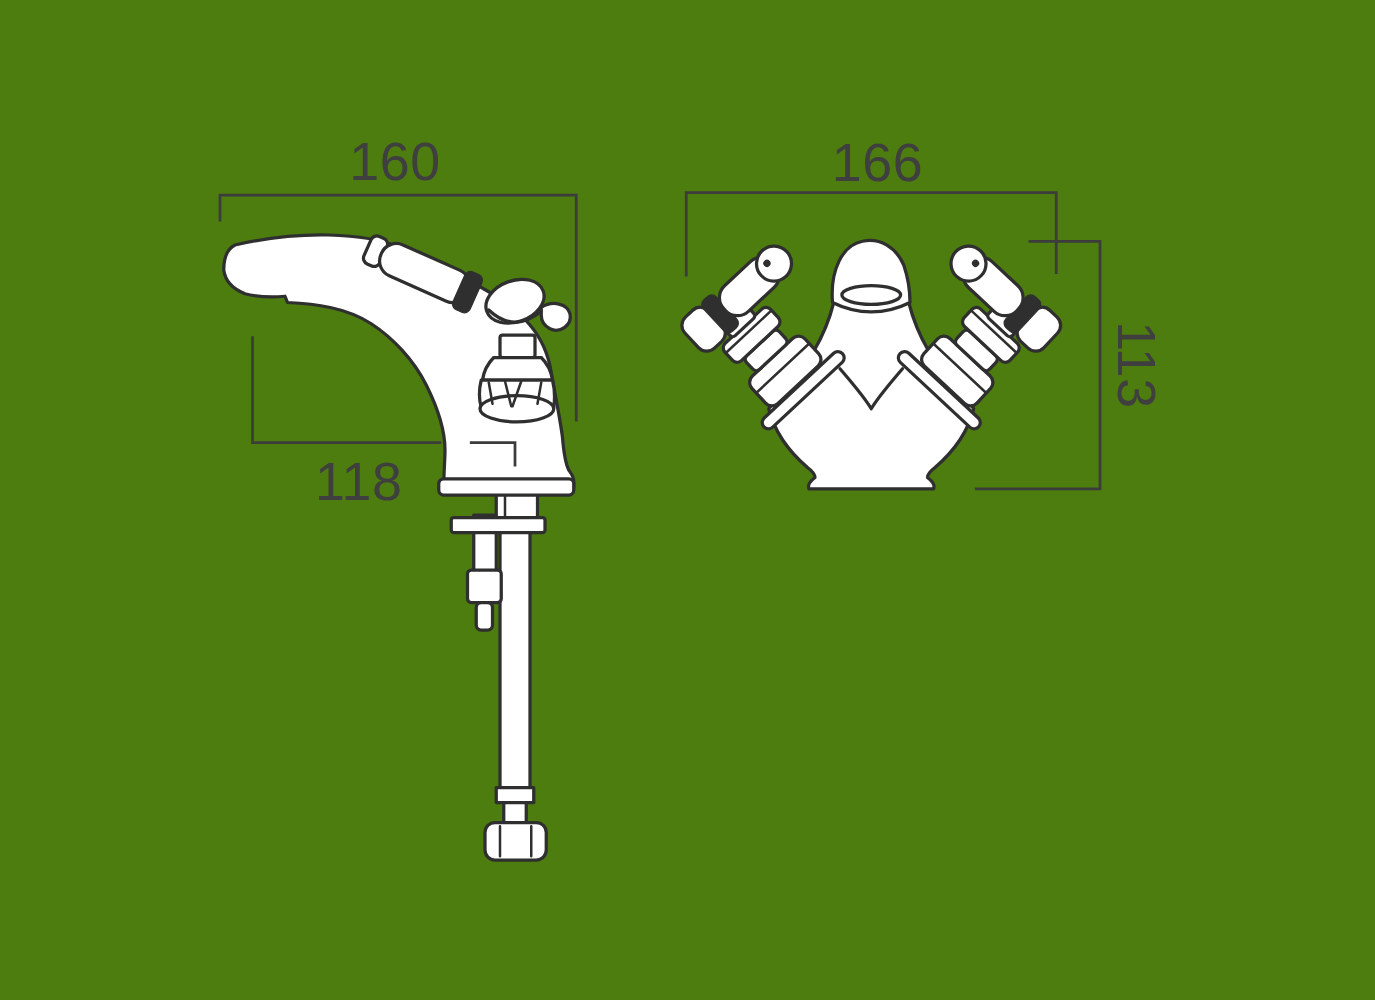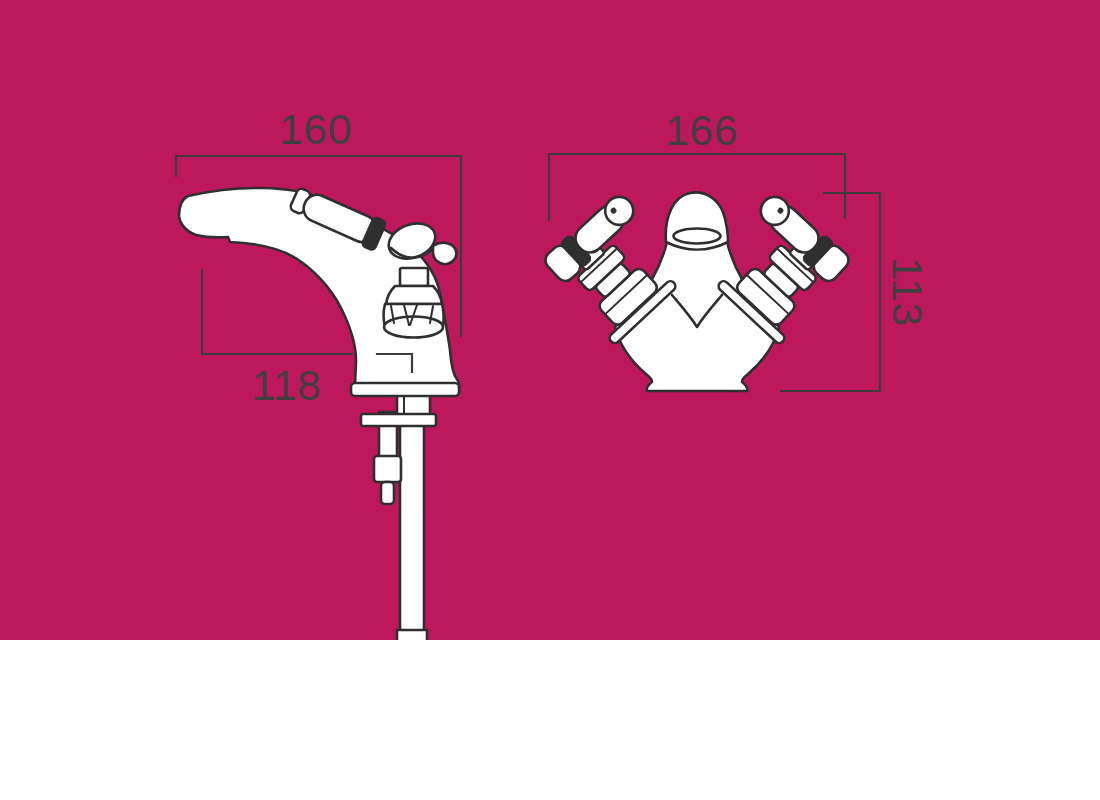--- a/index.html
+++ b/index.html
@@ -1,16 +1,16 @@
 <!DOCTYPE html>
 <html><head>
 <meta charset="utf-8">
 <style>
   html,body{margin:0;padding:0;background:#ffffff;}
-  .stage{width:1100px;height:640px;background:#be185d;position:relative;overflow:hidden;}
+  .stage{width:1100px;height:800px;background:#4d7c0f;position:relative;overflow:hidden;}
   svg{display:block;}
   .ln{fill:none;stroke:#2f2f2f;stroke-width:2.6;stroke-linecap:round;stroke-linejoin:round;}
   .fw{fill:#ffffff;stroke:#2f2f2f;stroke-width:2.6;stroke-linejoin:round;stroke-linecap:round;}
   .dk{fill:#2f2f2f;stroke:#2f2f2f;stroke-width:1;}
   .thin{fill:none;stroke:#2f2f2f;stroke-width:2;stroke-linecap:round;}
   .dim{fill:none;stroke:#3c3c3c;stroke-width:2.2;stroke-linecap:square;}
   .dimtxt{fill:#3f3f3f;font-family:"Liberation Sans",sans-serif;font-size:43px;letter-spacing:0.5px;}
 </style>
 </head>
 <body>

